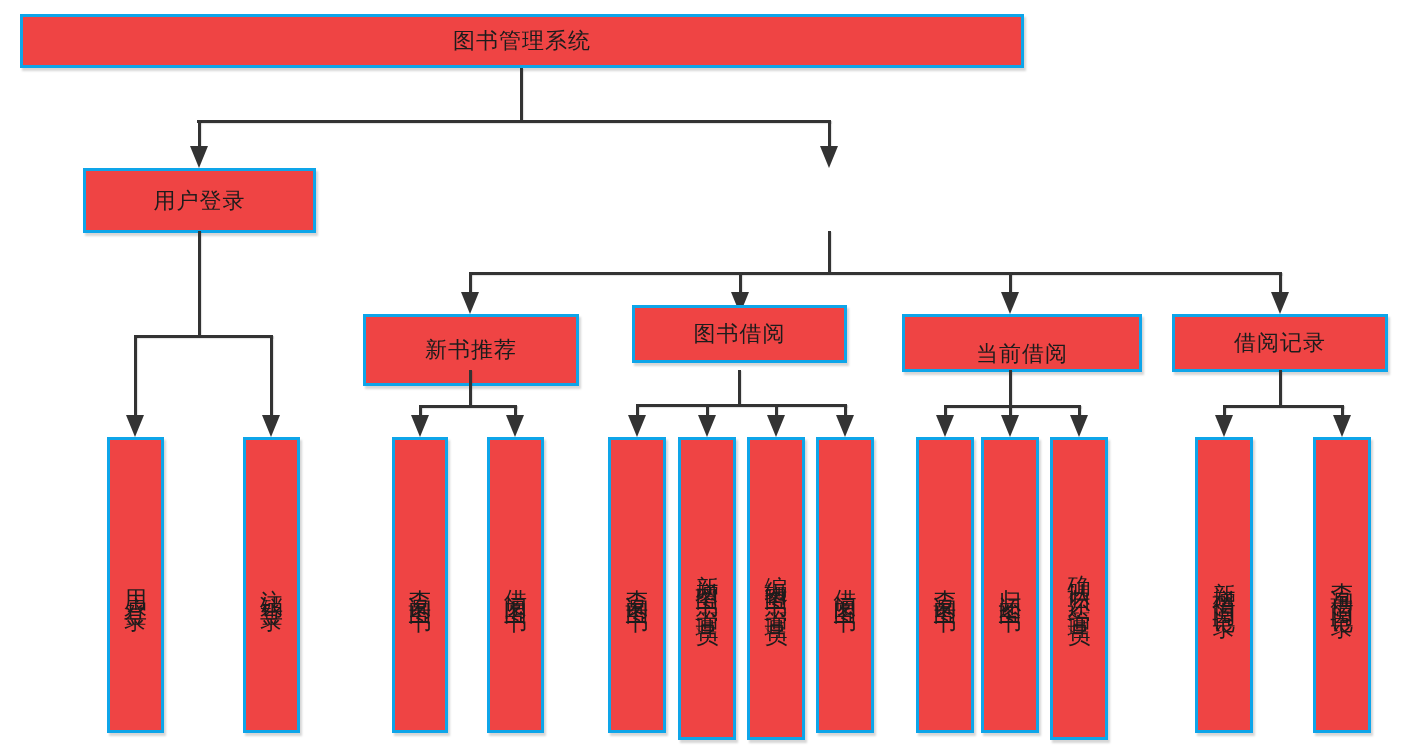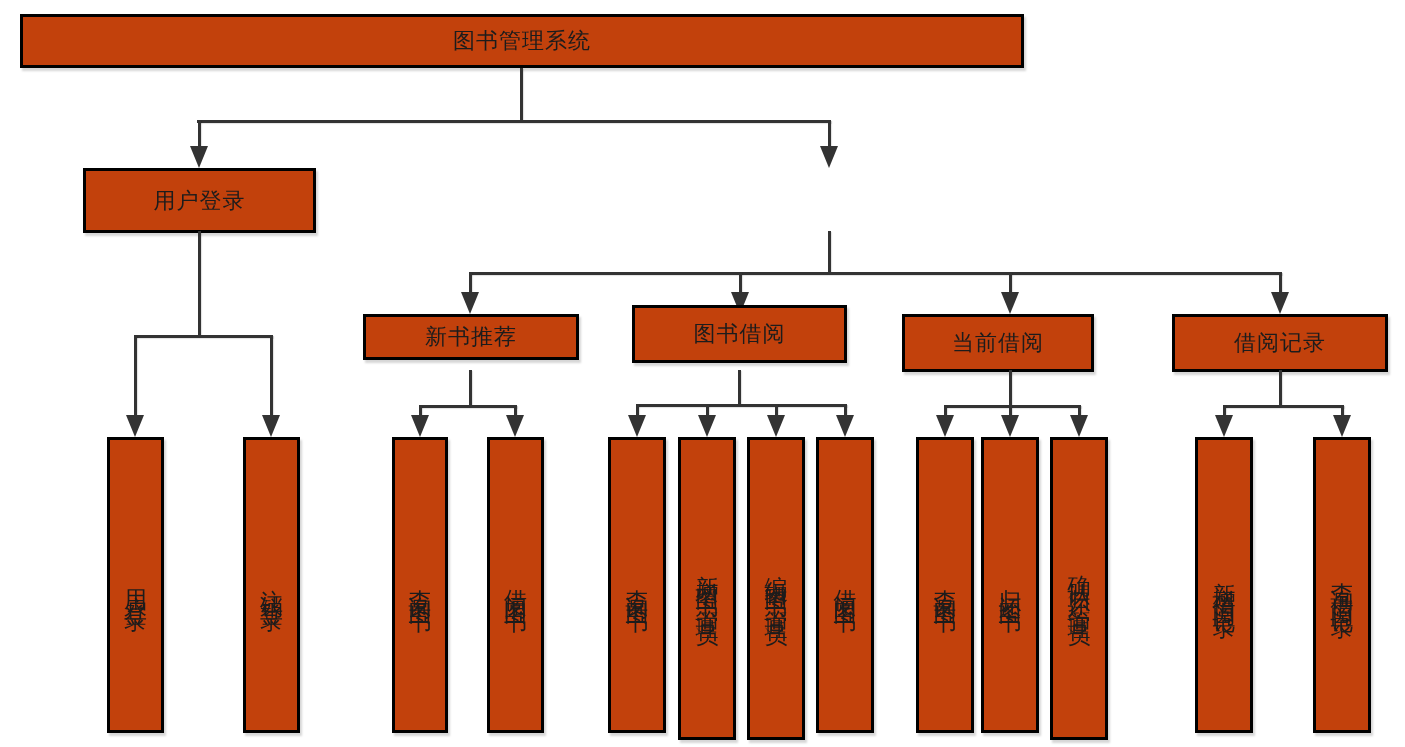--- a/index.html
+++ b/index.html
@@ -1,21 +1,21 @@
 <!DOCTYPE html>
 <html><head>
 <meta charset="utf-8">
 <style>
   html,body { margin:0; padding:0; background:#ffffff; }
   .canvas {
     position:relative; width:1405px; height:747px; background:#ffffff;
     font-family:"Liberation Sans", sans-serif; overflow:hidden;
   }
   .box {
-    position:absolute; background:#c2410c; border:3px solid #000000;
+    position:absolute; background:#ef4444; border:3px solid #0ea5e9;
     box-sizing:border-box; display:flex; align-items:center; justify-content:center;
     color:#1c1c1c; box-shadow:2px 3px 2px rgba(0,0,0,0.16);
   }
   .hbox { font-size:22px; letter-spacing:1px; }
   .vbox {
     writing-mode:vertical-rl; text-orientation:mixed;
     font-size:23px; letter-spacing:7px; line-height:1;
   }
   .line { position:absolute; background:#333333; box-shadow:1px 1px 1px rgba(0,0,0,0.12); }
   .arrow {
@@ -59,27 +59,27 @@
   <div class="line" style="left:469px; top:272px; width:813px; height:3px;"></div>
   <div class="line" style="left:469px; top:272px; width:3px; height:20px;"></div>
   <div class="arrow" style="left:461px; top:292px;"></div>
   <div class="line" style="left:739px; top:272px; width:3px; height:20px;"></div>
   <div class="arrow" style="left:731px; top:292px;"></div>
   <div class="line" style="left:1009px; top:272px; width:3px; height:20px;"></div>
   <div class="arrow" style="left:1001px; top:292px;"></div>
   <div class="line" style="left:1279px; top:272px; width:3px; height:20px;"></div>
   <div class="arrow" style="left:1271px; top:292px;"></div>
 
-  <div class="box hbox" style="left:363px; top:314px; width:216px; height:46px;">
+  <div class="box hbox" style="left:363px; top:314px; width:216px; height:72px;">
     <span>新书推荐</span>
   </div>
   <div class="box hbox" style="left:632px; top:305px; width:215px; height:58px;">
     <span>图书借阅</span>
   </div>
-  <div class="box hbox" style="left:902px; top:314px; width:192px; height:58px;">
+  <div class="box hbox" style="left:902px; top:314px; width:240px; height:58px;align-items:flex-end;">
     <span>当前借阅</span>
   </div>
   <div class="box hbox" style="left:1172px; top:314px; width:216px; height:58px;">
     <span>借阅记录</span>
   </div>
 
   <div class="line" style="left:469px; top:370px; width:3px; height:35px;"></div>
   <div class="line" style="left:419px; top:405px; width:98px; height:3px;"></div>
   <div class="line" style="left:419px; top:405px; width:3px; height:10px;"></div>
   <div class="arrow" style="left:411px; top:415px;"></div>

